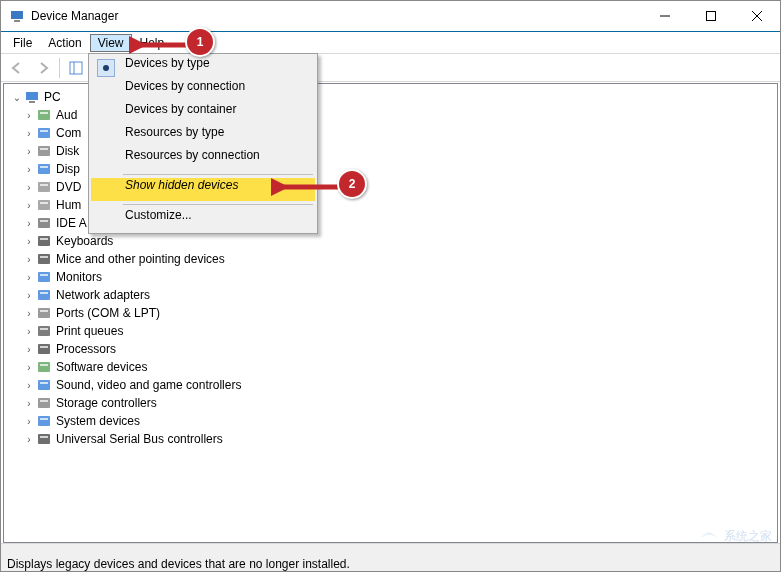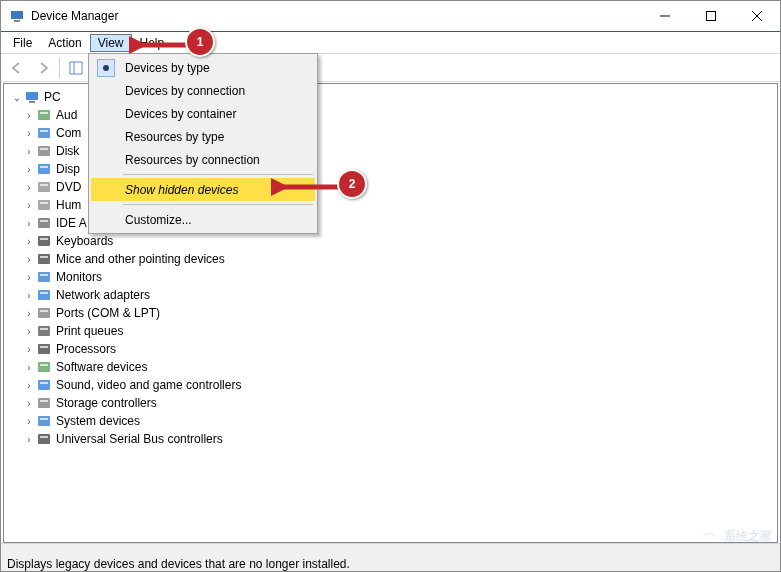--- a/index.html
+++ b/index.html
@@ -16,21 +16,21 @@
   .tool-sep { width: 1px; height: 20px; background: #d0d0d0; margin: 0 2px; }
   .content { position: absolute; top: 82px; left: 2px; right: 2px; bottom: 28px; border: 1px solid #828790; background: #fff; overflow: hidden; }
   .tree { padding: 4px 6px; }
   .row { display: flex; align-items: center; height: 18px; white-space: nowrap; }
   .expander { width: 14px; text-align: center; color: #5a5a5a; font-size: 10px; cursor: default; }
   .icon16 { width: 16px; height: 16px; margin-right: 4px; display: inline-flex; align-items: center; justify-content: center; flex-shrink: 0; }
   .row .label { }
   .indent1 { padding-left: 12px; }
   .statusbar { position: absolute; bottom: 0; left: 0; right: 0; height: 28px; border-top: 1px solid #d9d9d9; display: flex; align-items: flex-end; padding-left: 6px; background: #f0f0f0; }
   .dropdown { position: absolute; top: 52px; left: 87px; width: 230px; background: #f0f0f0; border: 1px solid #a0a0a0; box-shadow: 3px 3px 3px rgba(0,0,0,0.25); z-index: 10; padding: 2px; }
-  .dd-item { height: 23px; display: flex; align-items: center; padding-left: 34px; position: relative; }
+  .dd-item { height: 23px; display: flex; align-items: flex-start; padding-left: 34px; position: relative; }
   .dd-item.hl { background: #fde047; font-style: italic; }
   .dd-sep { height: 1px; background: #c0c0c0; margin: 3px 2px 3px 32px; }
   .dd-check { position: absolute; left: 6px; top: 3px; width: 18px; height: 18px; border: 1px solid #8faed4; background: #d5e6f7; display: flex; align-items: center; justify-content: center; }
   .dd-check .dot { width: 6px; height: 6px; border-radius: 50%; background: #1a3e6e; }
   .annot { position: absolute; z-index: 30; pointer-events: none; }
   .circle { width: 30px; height: 30px; border-radius: 50%; background: #C1272D; border: 2px solid #fff; color: #fff; font-weight: bold; font-size: 16px; display: flex; align-items: center; justify-content: center; box-shadow: 1px 1px 3px rgba(0,0,0,0.4); }
   .arrow-svg { position: absolute; }
   .watermark { position: absolute; right: 8px; bottom: 24px; opacity: 0.25; font-size: 11px; color: #4478c6; display:flex; align-items:center; gap:4px; }
 </style>
 </head>

